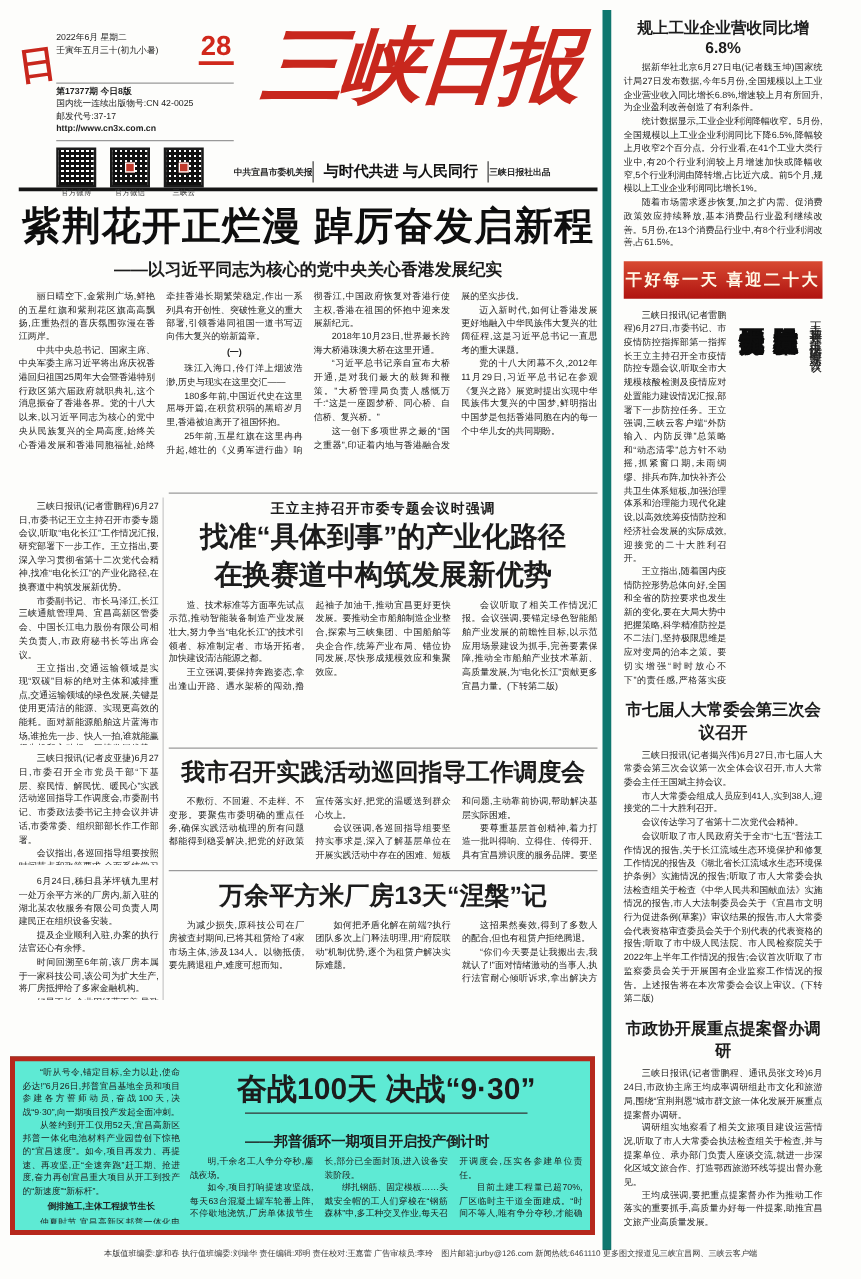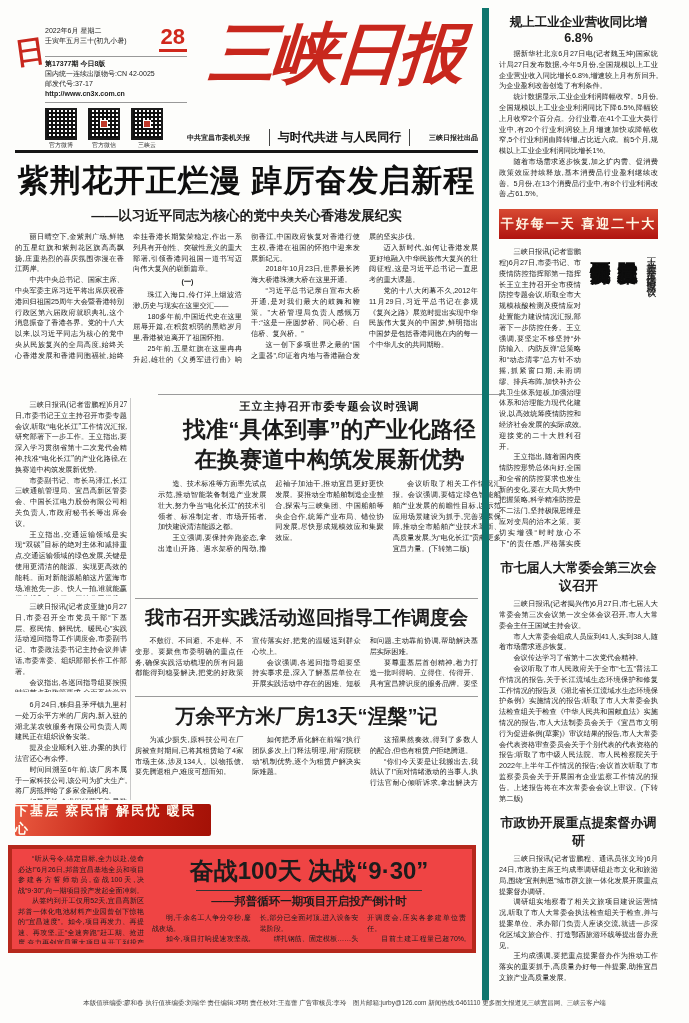--- a/index.html
+++ b/index.html
@@ -4,36 +4,36 @@
 <style>
   html,body{margin:0;padding:0;background:#ffffff;}
   .page{position:relative;width:689px;height:1023px;background:#fdfdfb;overflow:hidden;
         font-family:"Liberation Sans",sans-serif;color:#1c1c1c;}
   
   .masthead{position:absolute;left:15px;top:8px;width:463px;height:142px;border-bottom:3px solid #161616;}
   .mh-left{position:absolute;left:0;top:18px;width:172px;}
   .seal{position:absolute;left:0;top:6px;font-family:"Liberation Serif",serif;font-weight:900;
         font-size:30px;color:#c8271d;transform:rotate(-8deg);}
   .mh-info{margin-left:30px;font-size:7px;line-height:1.45;color:#222;}
-  .mh-daterow{display:flex;align-items:flex-start;border-bottom:1px solid #999;padding-bottom:4px;}
+  .mh-daterow{display:flex;align-items:flex-start;border-bottom:1px solid #999;padding-bottom:14px;}
   .mh-dates{flex:1;}
   .day{font-size:22px;font-weight:900;color:#d0281c;line-height:1;border-bottom:3px solid #d0281c;padding:0 2px 1px;}
   .mh-meta{padding-top:2px;border-bottom:1px solid #999;padding-bottom:2px;}
   .mh-meta .bold{font-weight:bold;}
   .qr-row{display:flex;gap:11px;margin-top:5px;}
   .qrwrap{text-align:center;}
   .qr{position:relative;width:32px;height:32px;border:2px solid #1a1a1a;box-sizing:border-box;
       background-image:repeating-linear-gradient(0deg,#111 0 2px,transparent 2px 4px),
                        repeating-linear-gradient(90deg,#111 0 2px,#fff 2px 4px);}
   .qr.red::after{content:"";position:absolute;inset:10px;background:#c0392b;border:1px solid #fff;}
   .qrlabel{font-size:6px;margin-top:1px;color:#333;}
   .mh-title{position:absolute;left:178px;top:-4px;width:285px;text-align:center;
             font-family:"Liberation Serif",serif;font-weight:900;font-style:italic;
             font-size:66px;letter-spacing:-3px;color:#c8271d;line-height:1.5;transform:skewX(-4deg);}
-  .mh-sub{position:absolute;left:172px;bottom:4px;width:291px;display:flex;align-items:center;justify-content:space-between;}
+  .mh-sub{position:absolute;left:172px;bottom:4px;width:291px;display:flex;align-items:center;}
   .mh-sub .org,.mh-sub .pub{font-size:7px;font-weight:bold;color:#222;}
   .mh-sub .slog{font-size:12px;font-weight:900;color:#111;padding:0 8px;border-left:1px solid #444;border-right:1px solid #444;}
   
   p{margin:0;text-indent:2em;text-align:justify;}
   .body-txt{font-size:7.2px;line-height:1.5;color:#222;}
   
   .lead{position:absolute;left:15px;top:160px;width:463px;}
   .lead h1{margin:0;font-size:31px;font-weight:900;text-align:center;letter-spacing:1px;color:#0e0e0e;}
   .lead .sub{font-size:13.5px;font-weight:bold;text-align:center;margin:5px 0 7px;}
   .lead .cols{column-count:4;column-gap:9px;height:151px;overflow:hidden;}
@@ -46,28 +46,28 @@
   .h-dz{font-size:22.5px;font-weight:900;text-align:center;line-height:1.25;margin-top:2px;}
   .cols3{column-count:3;column-gap:9px;overflow:hidden;margin-top:5px;}
   .h-mid{font-size:19px;font-weight:900;text-align:center;margin-top:6px;}
   .h-fac{font-size:20px;font-weight:900;text-align:center;margin-top:6px;}
   
   .lbanner{position:absolute;left:15px;top:804px;width:196px;height:32px;
            background:linear-gradient(100deg,#ea5a40,#c01f12 55%,#a31106);
            color:#fffdf2;font-weight:900;font-size:13px;letter-spacing:2px;
            display:flex;align-items:center;justify-content:center;border-radius:2px;}
   
-  .redbox{position:absolute;left:8px;top:845px;width:468px;height:108px;border:4px solid #b6281c;
-          background:#ef4444;box-sizing:border-box;display:flex;padding:5px 6px;gap:8px;}
+  .redbox{position:absolute;left:8px;top:845px;width:468px;height:143px;border:4px solid #b6281c;
+          background:#5eead4;box-sizing:border-box;display:flex;padding:5px 6px;gap:8px;}
   .rb-left{width:126px;font-size:7px;line-height:1.5;overflow:hidden;}
   .rb-subhead{text-indent:0;text-align:center;font-weight:bold;margin:2px 0;}
   .rb-main{flex:1;display:flex;flex-direction:column;}
   .rb-main h2{margin:1px 0 0;font-size:24px;font-weight:900;text-align:center;}
-  .rb-sub{font-size:11.5px;font-weight:bold;text-align:center;border-top:1px solid #333;
-          width:72%;margin:3px auto 4px;padding-top:3px;}
+  .rb-sub{font-size:11.5px;font-weight:bold;text-align:left;border-top:1px solid #333;
+          width:72%;margin:3px auto 4px;padding-top:15px;}
   .rb-cols{column-count:3;column-gap:9px;font-size:7px;line-height:1.5;height:64px;overflow:hidden;}
   
   .rcol{position:absolute;left:482px;top:8px;width:184px;height:992px;border-left:7px solid #0f766e;
         box-sizing:border-box;padding:2px 8px 0 10px;}
   .r-ind h3{margin:4px 0 4px;font-size:12.5px;font-weight:900;text-align:center;}
   .rbanner{margin-top:9px;background:linear-gradient(#d84a32,#b01410);color:#fff8e6;
            font-weight:900;font-size:13px;letter-spacing:2px;text-align:center;padding:6px 0;}
   .ep{display:flex;margin-top:8px;height:302px;}
   .ep-body{flex:1;overflow:hidden;}
   .ep-head{writing-mode:vertical-rl;font-size:20px;font-weight:900;line-height:1.35;margin:0 3px 0 6px;color:#0d0d0d;}
@@ -137,27 +137,27 @@
       <p>“习近平总书记亲自宣布大桥开通,是对我们最大的鼓舞和鞭策。”大桥管理局负责人感慨万千:“这是一座圆梦桥、同心桥、自信桥、复兴桥。”</p>
       <p>这一创下多项世界之最的“国之重器”,印证着内地与香港融合发展的坚实步伐。</p>
       <p>迈入新时代,如何让香港发展更好地融入中华民族伟大复兴的壮阔征程,这是习近平总书记一直思考的重大课题。</p>
       <p>党的十八大闭幕不久,2012年11月29日,习近平总书记在参观《复兴之路》展览时提出实现中华民族伟大复兴的中国梦,鲜明指出中国梦是包括香港同胞在内的每一个中华儿女的共同期盼。</p>
 
     </div>
   </div>
 
   <div class="vrule"></div>
 
-  <div class="leftcol body-txt" style="top:400px;height:196px;font-family:Liberation Serif, serif;">
+  <div class="leftcol body-txt" style="top:400px;height:196px;">
     <p>三峡日报讯(记者雷鹏程)6月27日,市委书记王立主持召开市委专题会议,听取“电化长江”工作情况汇报,研究部署下一步工作。王立指出,要深入学习贯彻省第十二次党代会精神,找准“电化长江”的产业化路径,在换赛道中构筑发展新优势。</p>
     <p>市委副书记、市长马泽江,长江三峡通航管理局、宜昌高新区管委会、中国长江电力股份有限公司相关负责人,市政府秘书长等出席会议。</p>
     <p>王立指出,交通运输领域是实现“双碳”目标的绝对主体和减排重点,交通运输领域的绿色发展,关键是使用更清洁的能源、实现更高效的能耗。面对新能源船舶这片蓝海市场,谁抢先一步、快人一拍,谁就能赢得先机和主动权、厚植发展优势。宜昌坐拥绿电、黄金水道等资源禀赋,要做好“电”的文章,发挥“水”的优势,用好“电”的资源,在电动船舶制</p>
   </div>
 
-  <div class="midbox" style="top:394px;height:202px;margin-left:23px;">
+  <div class="midbox" style="top:394px;height:202px;">
     <div class="kicker">王立主持召开市委专题会议时强调</div>
     <div class="h-dz">找准“具体到事”的产业化路径</div>
     <div class="h-dz">在换赛道中构筑发展新优势</div>
     <div class="cols3 body-txt" style="height:96px;">
       <p>造、技术标准等方面率先试点示范,推动智能装备制造产业发展壮大,努力争当“电化长江”的技术引领者、标准制定者、市场开拓者,加快建设清洁能源之都。</p>
       <p>王立强调,要保持奔跑姿态,拿出逢山开路、遇水架桥的闯劲,撸起袖子加油干,推动宜昌更好更快发展。要推动全市船舶制造企业整合,探索与三峡集团、中国船舶等央企合作,统筹产业布局、错位协同发展,尽快形成规模效应和集聚效应。</p>
       <p>会议听取了相关工作情况汇报。会议强调,要锚定绿色智能船舶产业发展的前瞻性目标,以示范应用场景建设为抓手,完善要素保障,推动全市船舶产业技术革新、高质量发展,为“电化长江”贡献更多宜昌力量。(下转第二版)</p>
     </div>
   </div>
 
@@ -186,21 +186,20 @@
   <div class="midbox" style="top:696px;height:104px;">
     <div class="h-fac">万余平方米厂房13天“涅槃”记</div>
     <div class="cols3 body-txt" style="height:62px;">
       <p>为减少损失,原科技公司在厂房被查封期间,已将其租赁给了4家市场主体,涉及134人。以物抵债,要先腾退租户,难度可想而知。</p>
       <p>如何把矛盾化解在前端?执行团队多次上门释法明理,用“府院联动”机制优势,逐个为租赁户解决实际难题。</p>
       <p>这招果然奏效,得到了多数人的配合,但也有租赁户拒绝腾退。</p>
       <p>“你们今天要是让我搬出去,我就认了!”面对情绪激动的当事人,执行法官耐心倾听诉求,拿出解决方案,双方最终握手言和。从启动腾退到交付,仅用时13天,万余平方米厂房迎来“涅槃”重生。</p>
     </div>
   </div>
 
-  <div class="lbanner">下基层 察民情 解民忧 暖民心</div>
 
   <div class="redbox">
     <div class="rb-left">
       <p>“听从号令,锚定目标,全力以赴,使命必达!”6月26日,邦普宜昌基地全员和项目参建各方誓师动员,奋战100天,决战“9·30”,向一期项目投产发起全面冲刺。</p>
       <p>从签约到开工仅用52天,宜昌高新区邦普一体化电池材料产业园曾创下惊艳的“宜昌速度”。如今,项目再发力、再提速、再攻坚,正“全速奔跑”赶工期、抢进度,奋力再创宜昌重大项目从开工到投产的“新速度”“新标杆”。</p>
       <p class="rb-subhead">倒排施工,主体工程拔节生长</p>
       <p>仲夏时节,宜昌高新区邦普一体化电池材料产业园内,塔吊林立,机械轰鸣,火热的工地透着宜昌发展的滚烫温度。</p>
 
     </div>
     <div class="rb-main">
@@ -223,35 +222,35 @@
         <p>据新华社北京6月27日电(记者魏玉坤)国家统计局27日发布数据,今年5月份,全国规模以上工业企业营业收入同比增长6.8%,增速较上月有所回升,为企业盈利改善创造了有利条件。</p>
         <p>统计数据显示,工业企业利润降幅收窄。5月份,全国规模以上工业企业利润同比下降6.5%,降幅较上月收窄2个百分点。分行业看,在41个工业大类行业中,有20个行业利润较上月增速加快或降幅收窄,5个行业利润由降转增,占比近六成。前5个月,规模以上工业企业利润同比增长1%。</p>
         <p>随着市场需求逐步恢复,加之扩内需、促消费政策效应持续释放,基本消费品行业盈利继续改善。5月份,在13个消费品行业中,有8个行业利润改善,占61.5%。</p>
       </div>
     </div>
 
     <div class="rbanner">干好每一天 喜迎二十大</div>
 
     <div class="ep">
       <div class="ep-body body-txt">
-        <p>三峡日报讯(记者雷鹏程)6月27日,市委书记、市疫情防控指挥部第一指挥长王立主持召开全市疫情防控专题会议,听取全市大规模核酸检测及疫情应对处置能力建设情况汇报,部署下一步防控任务。王立强调,要坚定不移坚持“外防输入、内防反弹”总策略和“动态清零”总方针不动摇,抓紧窗口期,未雨绸缪、排兵布阵,加快补齐公共卫生体系短板,加强治理体系和治理能力现代化建设,以高效统筹疫情防控和经济社会发展的实际成效,迎接党的二十大胜利召开。</p>
+        <p>三峡日报讯(记者雷鹏程)6月27日,市委书记、市疫情防控指挥部第一指挥长王立主持召开全市疫情防控专题会议,听取全市大规模核酸检测及疫情应对处置能力建设情况汇报,部署下一步防控任务。王立强调,三峡云客户端“外防输入、内防反弹”总策略和“动态清零”总方针不动摇,抓紧窗口期,未雨绸缪、排兵布阵,加快补齐公共卫生体系短板,加强治理体系和治理能力现代化建设,以高效统筹疫情防控和经济社会发展的实际成效,迎接党的二十大胜利召开。</p>
         <p>王立指出,随着国内疫情防控形势总体向好,全国和全省的防控要求也发生新的变化,要在大局大势中把握策略,科学精准防控是不二法门,坚持极限思维是应对变局的治本之策。要切实增强“时时放心不下”的责任感,严格落实疫情防控“九不准”要求,坚决防止防控简单化、一刀切和层层加码等过度防控做法。要围绕重点人群制定工作预案,聚焦高龄、有基础疾病的老年人群,采取差异化、针对性的措施,全力守护好人民群众的生命安全和身体健康。</p>
       </div>
       <div class="ep-head">
         <div>以极限思维应对潜在变局</div>
         <div>全面提升规模性疫情处置能力</div>
       </div>
       <div class="ep-kicker">王立主持召开全市疫情防控专题会议</div>
     </div>
 
     <div class="r-sec">
       <h3>市七届人大常委会第三次会议召开</h3>
       <div class="body-txt">
         <p>三峡日报讯(记者揭兴伟)6月27日,市七届人大常委会第三次会议第一次全体会议召开,市人大常委会主任王国斌主持会议。</p>
-        <p>市人大常委会组成人员应到41人,实到38人,随着市场需求逐步恢复。</p>
+        <p>市人大常委会组成人员应到41人,实到38人,迎接党的二十大胜利召开。</p>
         <p>会议传达学习了省第十二次党代会精神。</p>
         <p>会议听取了市人民政府关于全市“七五”普法工作情况的报告,关于长江流域生态环境保护和修复工作情况的报告及《湖北省长江流域水生态环境保护条例》实施情况的报告;听取了市人大常委会执法检查组关于检查《中华人民共和国献血法》实施情况的报告,市人大法制委员会关于《宜昌市文明行为促进条例(草案)》审议结果的报告,市人大常委会代表资格审查委员会关于个别代表的代表资格的报告;听取了市中级人民法院、市人民检察院关于2022年上半年工作情况的报告;会议首次听取了市监察委员会关于开展国有企业监察工作情况的报告。上述报告将在本次常委会会议上审议。(下转第二版)</p>
       </div>
     </div>
 
     <div class="r-sec">
       <h3>市政协开展重点提案督办调研</h3>
       <div class="body-txt">
         <p>三峡日报讯(记者雷鹏程、通讯员张文玲)6月24日,市政协主席王均成率调研组赴市文化和旅游局,围绕“宜荆荆恩”城市群文旅一体化发展开展重点提案督办调研。</p>
         <p>调研组实地察看了相关文旅项目建设运营情况,听取了市人大常委会执法检查组关于检查,并与提案单位、承办部门负责人座谈交流,就进一步深化区域文旅合作、打造鄂西旅游环线等提出督办意见。</p>

